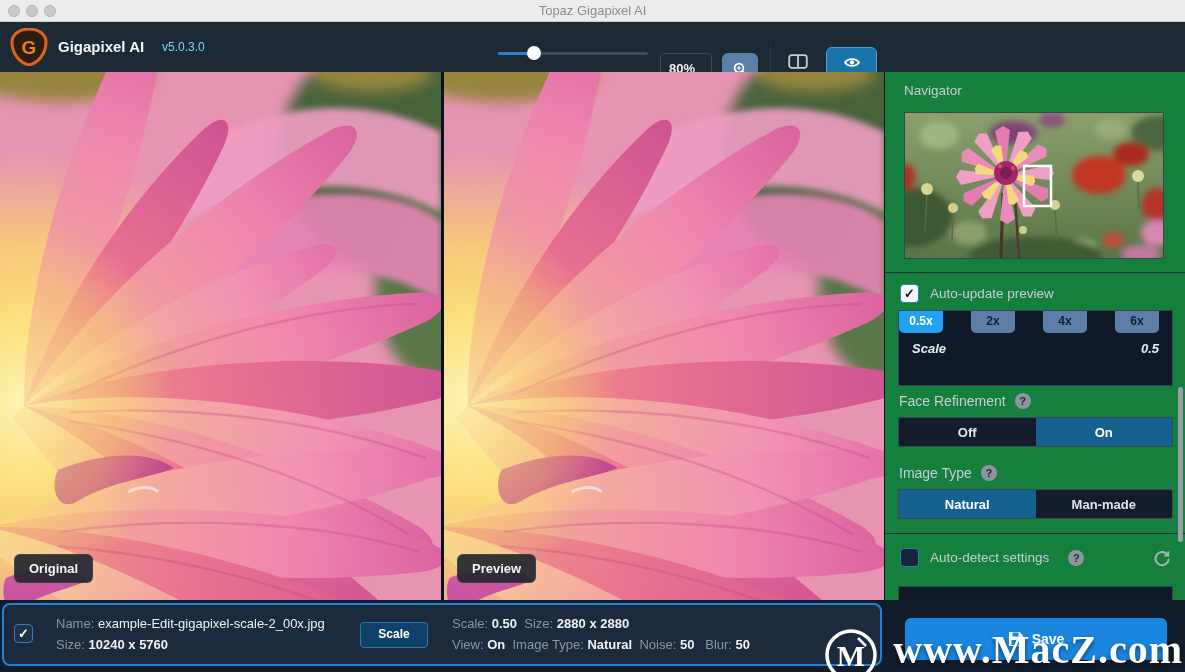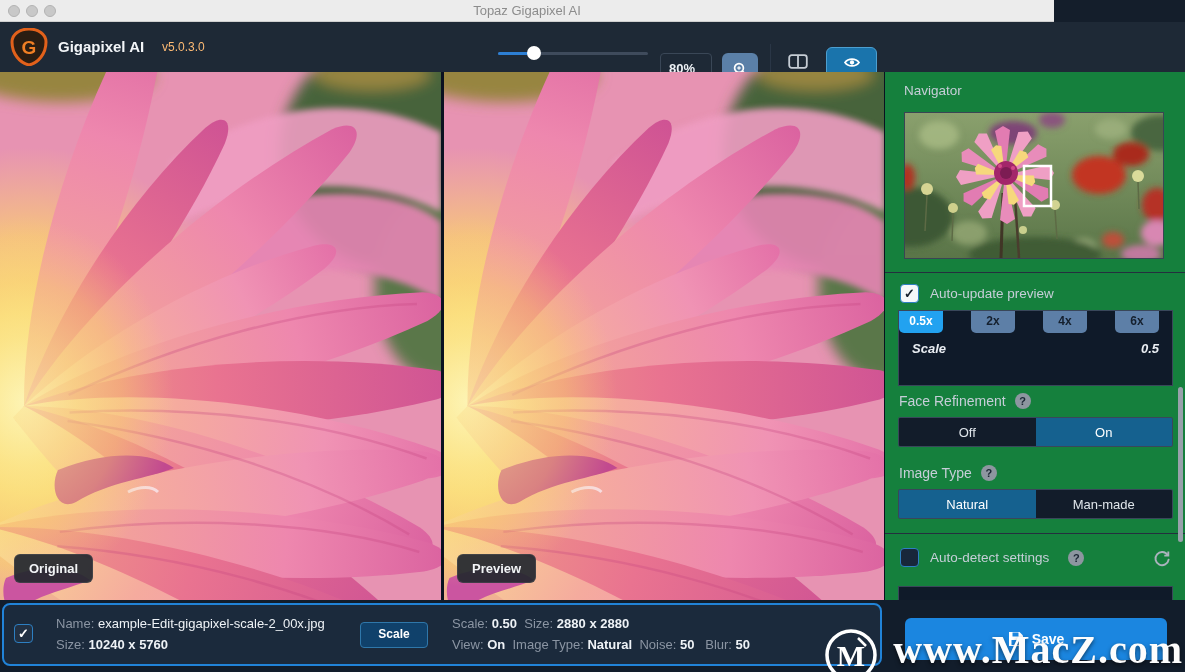--- a/index.html
+++ b/index.html
@@ -1,30 +1,30 @@
 <!DOCTYPE html>
 <html><head>
 <meta charset="utf-8">
 <style>
   * { margin:0; padding:0; box-sizing:border-box; }
   html,body { width:1185px; height:672px; overflow:hidden; background:#000; }
   body { font-family:"Liberation Sans", sans-serif; position:relative; }
   .app { position:absolute; inset:0; width:1185px; height:672px; background:#141e2b; }
 
   
-  .titlebar { position:absolute; left:0; top:0; width:1054px; height:22px; background:#ececec; border-bottom:1px solid #cfcfcf; }
+  .titlebar { position:absolute; left:0; top:0; width:1185px; height:22px; background:#ececec; border-bottom:1px solid #cfcfcf; }
   .tl-dot { position:absolute; top:5px; width:12px; height:12px; border-radius:50%; background:#c8c8c8; border:1px solid #b3b3b3; }
   .tl-dot.d1{ left:8px; } .tl-dot.d2{ left:26px; } .tl-dot.d3{ left:44px; }
   .win-title { position:absolute; left:0; right:0; top:3px; text-align:center; font-size:13px; color:#8c8c8c; }
 
   
   .toolbar { position:absolute; left:0; top:22px; width:1185px; height:50px; background:#1e2936; }
   .logo { position:absolute; left:10px; top:6px; width:38px; height:38px; }
   .appname { position:absolute; left:58px; top:16px; font-size:15px; font-weight:bold; color:#f2f5f8; }
-  .appver { position:absolute; left:162px; top:18px; font-size:12px; color:#fdba74; }
+  .appver { position:absolute; left:162px; top:18px; font-size:12px; color:#7dd3fc; }
   .slider { position:absolute; left:498px; top:24px; width:150px; height:14px; }
   .slider .track { position:absolute; left:0; top:6px; width:150px; height:3px; background:#3f4b5c; border-radius:2px; }
   .slider .fill { position:absolute; left:0; top:6px; width:30px; height:3px; background:#2d7fd4; border-radius:2px; }
   .slider .knob { position:absolute; left:29px; top:0; width:14px; height:14px; background:#fff; border-radius:50%; }
   .zoombox { position:absolute; left:660px; top:31px; width:52px; height:32px; border:1px solid #3a4757; border-radius:4px; color:#eef2f6; font-size:13px; font-weight:bold; text-align:center; line-height:30px; padding-right:8px; }
   .magbtn { position:absolute; left:722px; top:31px; width:36px; height:32px; background:#5b80a8; border-radius:6px; display:flex; align-items:center; justify-content:center; }
   .tb-sep { position:absolute; left:770px; top:22px; width:1px; height:50px; background:#2a3646; }
   .viewbtn { position:absolute; left:776px; top:26px; width:44px; height:42px; display:flex; flex-direction:column; align-items:center; justify-content:center; gap:3px; }
   .viewbtn .lbl { font-size:11px; color:#b8c0cc; }
   .previewbtn { position:absolute; left:826px; top:25px; width:51px; height:44px; background:#1a74ac; border:1px solid #4d9fd0; border-radius:6px; display:flex; flex-direction:column; align-items:center; justify-content:center; gap:2px; }
@@ -53,21 +53,21 @@
   .chk.off { background:#18273a; color:transparent; }
   .chklbl { font-size:13.5px; color:#c6ced8; }
   .scale-panel { position:absolute; left:13px; top:238px; width:275px; height:76px; border:1px solid #39475a; background:#0f1a29; overflow:hidden; }
   .scale-btnrow { position:absolute; left:0; top:-4px; display:flex; gap:28px; }
   .sc-btn { width:44px; height:26px; border-radius:5px; background:#5d7fa7; color:#15202e; font-size:12px; font-weight:bold; text-align:center; line-height:28px; }
   .sc-btn.sel { background:#22a2f0; color:#fff; }
   .scale-valrow { position:absolute; left:0; top:30px; width:100%; padding:0 13px; display:flex; justify-content:space-between; font-style:italic; font-weight:bold; font-size:13px; color:#e9edf2; }
   .sec-title { display:flex; align-items:center; gap:9px; position:absolute; left:14px; font-size:14px; color:#c6ced8; }
   .help { width:16px; height:16px; border-radius:50%; background:#8d96a0; color:#1b2634; font-size:11px; font-weight:bold; text-align:center; line-height:16px; }
   .segment { position:absolute; left:13px; width:275px; height:30px; border:1px solid #39475a; display:flex; border-radius:2px; overflow:hidden; }
-  .seg-opt { flex:1; display:flex; align-items:center; justify-content:center; font-size:13px; font-weight:normal; color:#dfe5ea; background:#121c2a; }
+  .seg-opt { flex:1; display:flex; align-items:center; justify-content:center; font-size:13px; font-weight:bold; color:#dfe5ea; background:#121c2a; }
   .seg-opt.sel { background:#15618f; color:#fff; }
   .refresh { position:absolute; left:268px; top:478px; width:18px; height:18px; }
   .cut-panel { position:absolute; left:13px; top:514px; width:275px; height:14px; border:1px solid #39475a; border-bottom:none; background:#0f1a29; }
   .sb-scroll { position:absolute; left:293px; top:315px; width:5px; height:155px; background:#98a1ab; border-radius:3px; }
 
   
   .footer { position:absolute; left:0; top:600px; width:1185px; height:72px; background:#121d2b; }
   .filerow { position:absolute; left:2px; top:3px; width:880px; height:63px; background:#1b2a3c; border:2px solid #2183d8; border-radius:8px; }
   .filerow .chk { position:absolute; left:10px; top:19px; }
   .f-line { position:absolute; left:52px; font-size:13px; color:#8b95a3; white-space:nowrap; }

